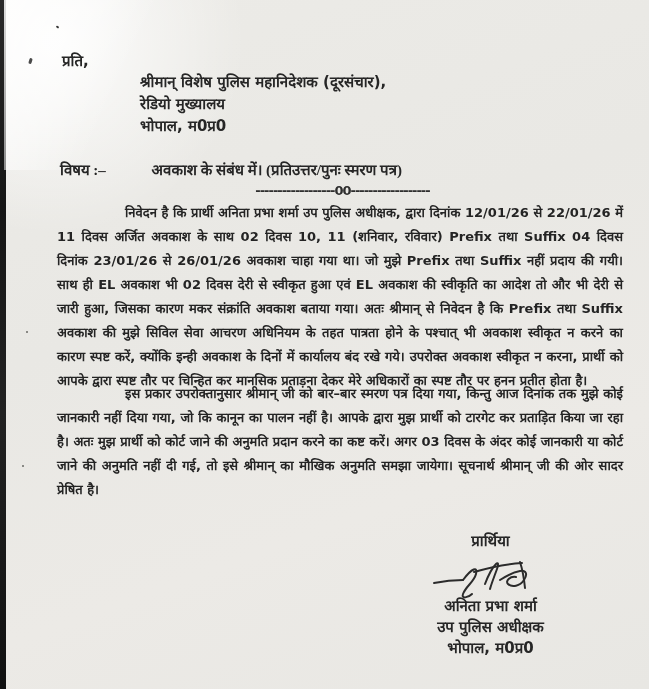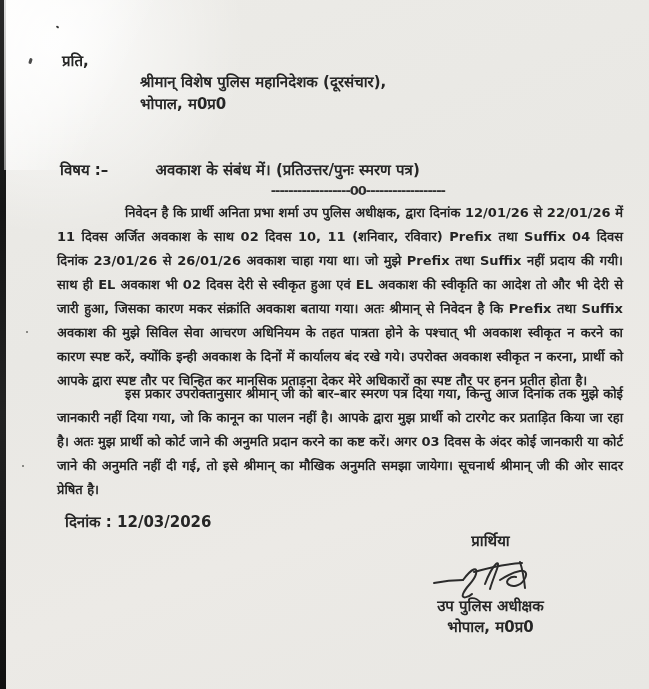--- a/index.html
+++ b/index.html
@@ -40,28 +40,28 @@
   .speck.s3 { left: 26px; top: 331px; width: 2px; height: 2px; background:#6a6a66; }
   .speck.s4 { left: 22px; top: 465px; width: 2px; height: 2px; background:#6a6a66; }
 
   .txt { position: absolute; white-space: nowrap; }
 
   .salutation { left: 62px; top: 50px; font-size: 15px; font-weight: 600; }
 
   .addressee { left: 140px; top: 71px; font-size: 15px; font-weight: 700; line-height: 22px; }
   .addressee div { white-space: nowrap; }
 
-  .subject-row { left: 60px; top: 159px; font-size: 15px; font-weight: 600; }
+  .subject-row { left: 60px; top: 159px; font-size: 15px; font-weight: 600; font-family: Liberation Serif, serif; }
   .subject-label { display: inline-block; }
   .subject-text { display: inline-block; margin-left: 42px; }
 
   .separator {
     left: 240px; top: 183px;
     width: 205px;
-    text-align: right;
+    text-align: center;
     font-size: 13px;
     font-weight: 700;
     letter-spacing: -1px;
     color: #2e2e2e;
   }
 
   .body-para {
     position: absolute;
     left: 57px;
     width: 566px;
@@ -109,49 +109,50 @@
   <div class="corner-shade"></div>
   <div class="speck s1"></div>
   <div class="speck s2"></div>
   <div class="speck s3"></div>
   <div class="speck s4"></div>
 
   <div class="txt salutation">प्रति,</div>
 
   <div class="txt addressee">
     <div>श्रीमान् विशेष पुलिस महानिदेशक (दूरसंचार),</div>
+    <div>रेडियो मुख्यालय</div>
     <div>भोपाल, म0प्र0</div>
   </div>
 
   <div class="txt subject-row">
     <span class="subject-label">विषय :–</span>
     <span class="subject-text">अवकाश के संबंध में। (प्रतिउत्तर/पुनः स्मरण पत्र)</span>
   </div>
 
   <div class="txt separator">------------------00------------------</div>
 
   <div class="body-para para1">निवेदन है कि प्रार्थी अनिता प्रभा शर्मा उप पुलिस अधीक्षक, द्वारा दिनांक 12/01/26 से 22/01/26 में 11 दिवस अर्जित अवकाश के साथ 02 दिवस 10, 11 (शनिवार, रविवार) Prefix तथा Suffix 04 दिवस दिनांक 23/01/26 से 26/01/26 अवकाश चाहा गया था। जो मुझे Prefix तथा Suffix नहीं प्रदाय की गयी। साथ ही EL अवकाश भी 02 दिवस देरी से स्वीकृत हुआ एवं EL अवकाश की स्वीकृति का आदेश तो और भी देरी से जारी हुआ, जिसका कारण मकर संक्रांति अवकाश बताया गया। अतः श्रीमान् से निवेदन है कि Prefix तथा Suffix अवकाश की मुझे सिविल सेवा आचरण अधिनियम के तहत पात्रता होने के पश्चात् भी अवकाश स्वीकृत न करने का कारण स्पष्ट करें, क्योंकि इन्ही अवकाश के दिनों में कार्यालय बंद रखे गये। उपरोक्त अवकाश स्वीकृत न करना, प्रार्थी को आपके द्वारा स्पष्ट तौर पर चिन्हित कर मानसिक प्रताड़ना देकर मेरे अधिकारों का स्पष्ट तौर पर हनन प्रतीत होता है।</div>
 
   <div class="body-para para2">इस प्रकार उपरोक्तानुसार श्रीमान् जी को बार–बार स्मरण पत्र दिया गया, किन्तु आज दिनांक तक मुझे कोई जानकारी नहीं दिया गया, जो कि कानून का पालन नहीं है। आपके द्वारा मुझ प्रार्थी को टारगेट कर प्रताड़ित किया जा रहा है। अतः मुझ प्रार्थी को कोर्ट जाने की अनुमति प्रदान करने का कष्ट करें। अगर 03 दिवस के अंदर कोई जानकारी या कोर्ट जाने की अनुमति नहीं दी गई, तो इसे श्रीमान् का मौखिक अनुमति समझा जायेगा। सूचनार्थ श्रीमान् जी की ओर सादर प्रेषित है।</div>
 
-  <div class="txt date-line">दिनांक : 12/03/2026</div>
 
   <div class="sig-block">
     <span class="sig-title">प्रार्थिया</span>
     <div class="sig-scribble">
       <svg width="120" height="46" viewBox="0 0 120 46" xmlns="http://www.w3.org/2000/svg">
         <g fill="none" stroke="#2b2b2b" stroke-width="2" stroke-linecap="round">
           <path d="M4 27 C 14 25, 24 24, 33 24"></path>
           <path d="M33 24 C 42 12, 48 10, 46 18 C 44 26, 36 30, 33 38 C 31 43, 38 42, 42 38"></path>
           <path d="M55 28 C 58 20, 62 12, 66 8 C 68 6, 69 8, 67 13 C 64 21, 61 29, 60 33"></path>
           <path d="M70 24 C 76 20, 84 16, 90 15 C 96 14, 98 18, 94 24 C 90 30, 82 32, 78 28 C 75 25, 80 20, 86 21"></path>
           <path d="M90 6 C 92 12, 94 22, 95 32"></path>
           <path d="M44 16 C 58 12, 76 8, 92 7"></path>
         </g>
       </svg>
     </div>
     <div class="sig-lines">
+      <div>अनिता प्रभा शर्मा</div>
       <div>उप पुलिस अधीक्षक</div>
       <div>भोपाल, म0प्र0</div>
     </div>
   </div>
 
 </div>
 
 </body></html>

